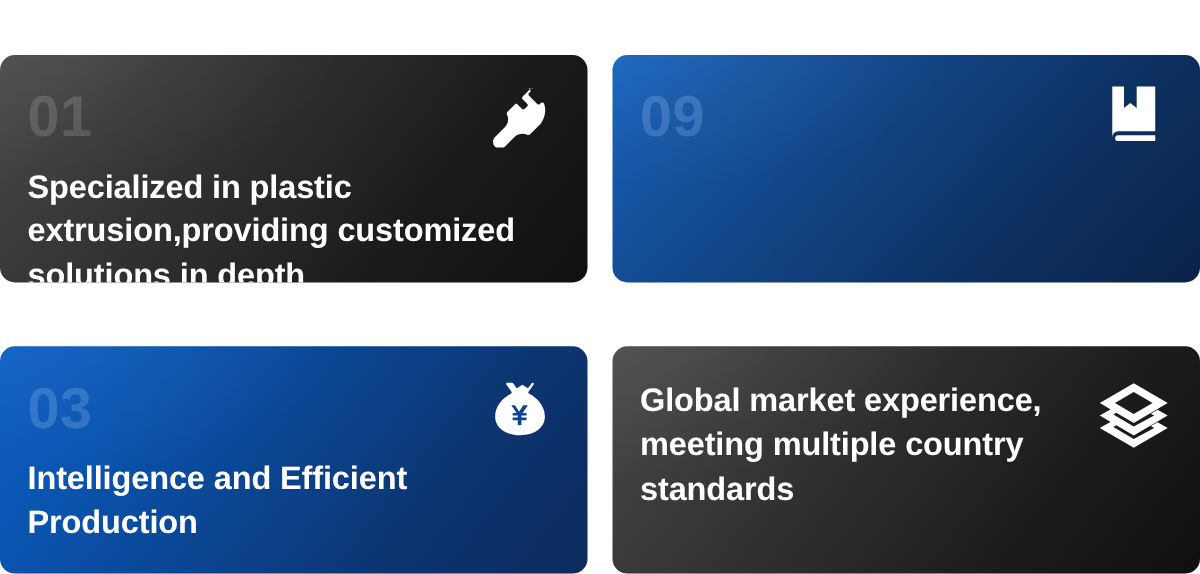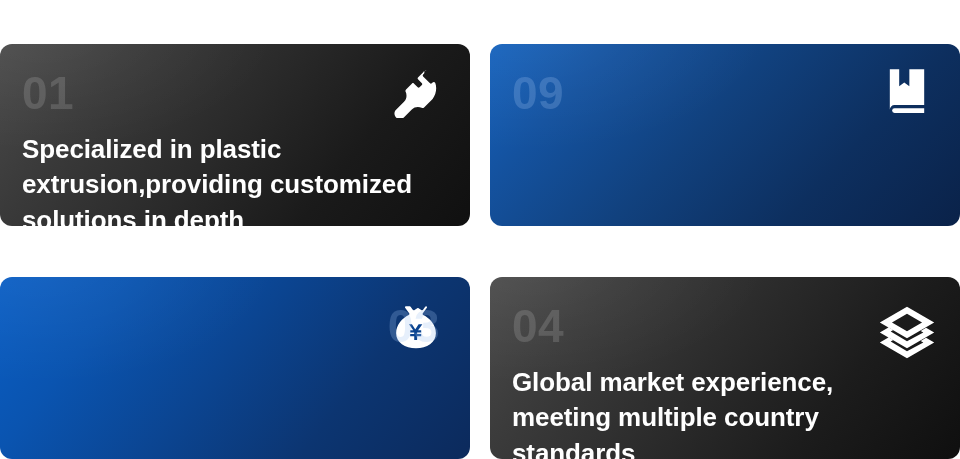--- a/index.html
+++ b/index.html
@@ -42,21 +42,20 @@
 
   
   .card--dark-1 {
     background: linear-gradient(128deg, #4a4a4a 0%, #3a3a3a 22%, #2a2a2a 48%, #1a1a1a 72%, #101010 100%);
   }
   .card--blue-2 {
     background: linear-gradient(133deg, #1562bd 0%, #14529f 20%, #11417e 45%, #0d2f5f 72%, #0a2249 100%);
   }
   .card--blue-3 {
     background: linear-gradient(128deg, #0a5ec4 0%, #0a54b0 22%, #0b4490 48%, #0c3571 72%, #0c2a5c 100%);
-    text-align: right;
   }
   .card--dark-4 {
     background: linear-gradient(128deg, #4b4b4b 0%, #3c3c3c 20%, #2c2c2c 46%, #1c1c1c 72%, #0f0f0f 100%);
   }
 
   
   .card::before {
     content: "";
     position: absolute;
     left: -10%;
@@ -168,29 +167,30 @@
   </div>
 
   <div class="card card--blue-3">
     <span class="card-icon card-icon--moneybag">
       <svg viewBox="0 0 64 64" aria-hidden="true">
         <path d="M19.5 6.5c-.9 0-1.4 1.0-.9 1.7l5.0 7.0c.5.7.2 1.7-.6 2.1C15.4 21.0 7.5 29.3 7.5 39.6 7.5 51.2 18.5 58 32 58s24.5-6.8 24.5-18.4c0-10.3-7.9-18.6-15.5-22.3-.8-.4-1.1-1.4-.6-2.1l5.0-7.0c.5-.7 0-1.7-.9-1.7-.6 0-1.1.3-1.4.8l-2.4 3.6c-.4.6-1.2.8-1.8.4l-3.7-2.4c-.5-.3-1.2-.3-1.7 0l-3.7 2.4c-.6.4-1.4.2-1.8-.4l-2.4-3.6c-.3-.5-.8-.8-1.4-.8z"></path>
         <path d="M27.0 28.5l4.0 6.2h.2l4.0-6.2h4.6l-5.2 7.6h3.8v2.6h-5.0v2.0h5.0v2.6h-5.0v4.6h-3.6v-4.6h-5.0v-2.6h5.0v-2.0h-5.0v-2.6h3.8l-5.2-7.6h4.6z" fill="#0b4490"></path>
       </svg>
     </span>
     <div class="card-number">03</div>
+    <div class="card-text">Intelligence and Efficient
+Production</div>
   </div>
 
   <div class="card card--dark-4">
     <span class="card-icon card-icon--layers">
       <svg viewBox="0 0 64 64" aria-hidden="true">
         <path d="M32 4 2 21.5 32 39l30-17.5L32 4zm0 7.8 16.6 9.7L32 31.2 15.4 21.5 32 11.8z"></path>
         <path d="M11.0 27.4 2 32.5 32 50l30-17.5-9.0-5.1-5.9 3.4 2.9 1.7L32 42.2 14.0 31.5l2.9-1.7-5.9-3.4z"></path>
         <path d="M11.0 38.4 2 43.5 32 61l30-17.5-9.0-5.1-5.9 3.4 2.9 1.7L32 53.2 14.0 42.5l2.9-1.7-5.9-3.4z"></path>
       </svg>
     </span>
-    <div class="card-number">04</div>
     <div class="card-text">Global market experience,
 meeting multiple country
 standards</div>
   </div>
 
 </div>
 
 </body></html>

